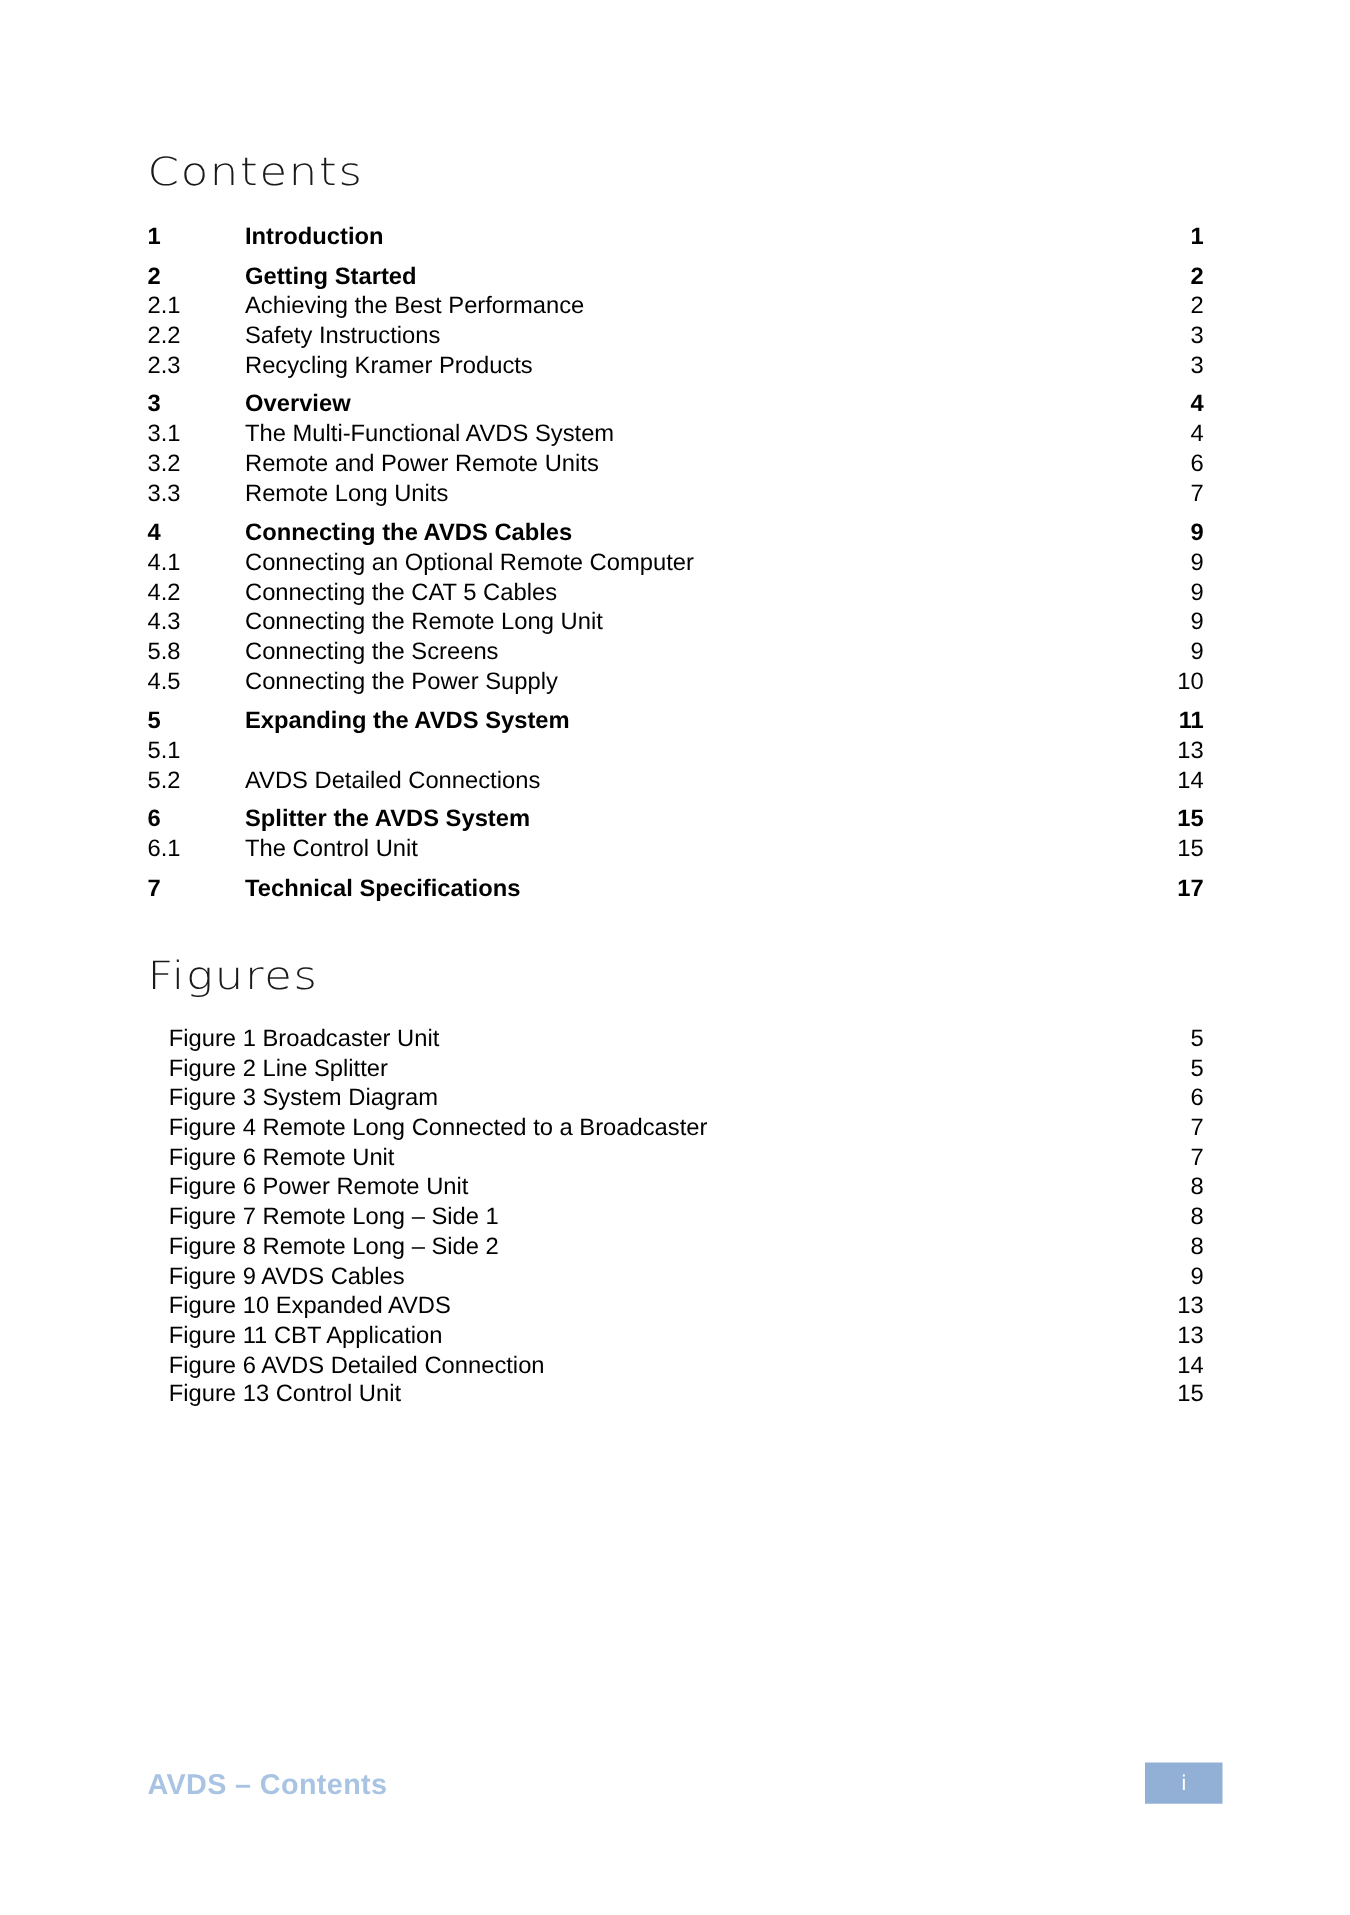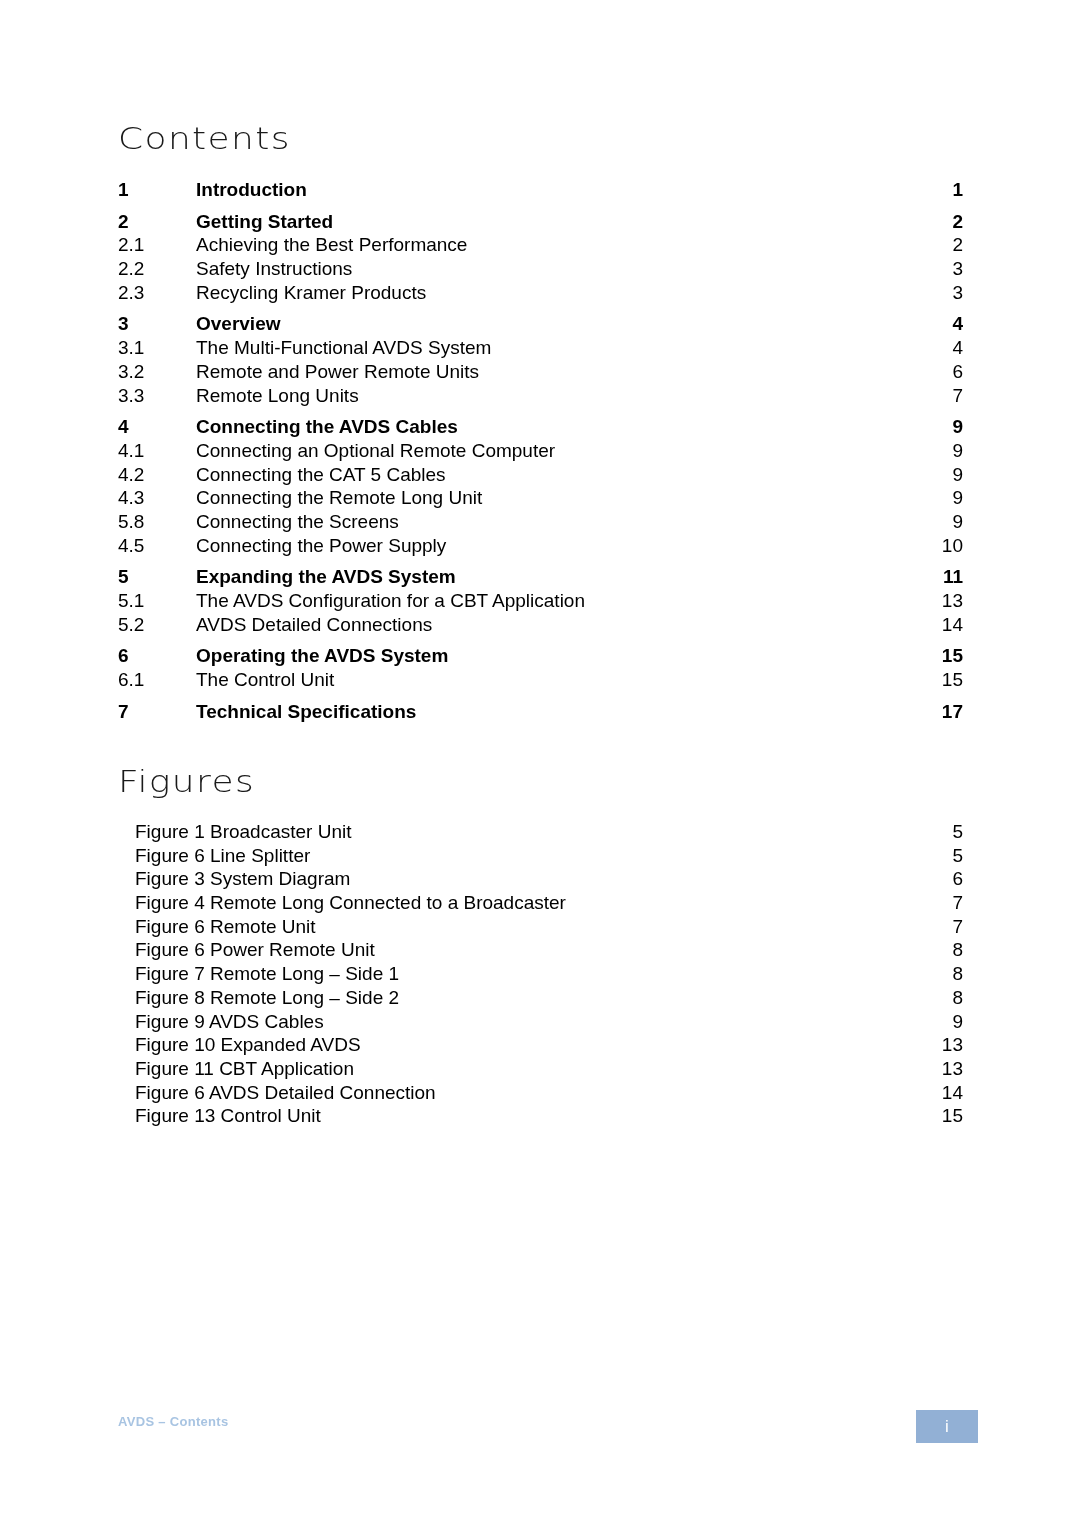--- a/index.html
+++ b/index.html
@@ -99,21 +99,21 @@
     top: 0;
     font-size: 19px;
     text-align: right;
   }
 
   
   .footer-text {
     position: absolute;
     left: 118px;
     top: 1414px;
-    font-size: 13px;
+    font-size: 23px;
     font-weight: bold;
     color: #a8c4e2;
     letter-spacing: 0.3px;
     white-space: nowrap;
   }
   .footer-page-box {
     position: absolute;
     left: 916px;
     top: 1410px;
     width: 62px;
@@ -210,31 +210,30 @@
         <span class="toc-title">Connecting the Power Supply</span>
         <span class="toc-page">10</span>
       </div>
       <div class="toc-row section">
         <span class="toc-num">5</span>
         <span class="toc-title">Expanding the AVDS System</span>
         <span class="toc-page">11</span>
       </div>
       <div class="toc-row">
         <span class="toc-num">5.1</span>
-        <span class="toc-title">The AVDS Configuration for a CBT Application</span>
         <span class="toc-page">13</span>
       </div>
       <div class="toc-row">
         <span class="toc-num">5.2</span>
         <span class="toc-title">AVDS Detailed Connections</span>
         <span class="toc-page">14</span>
       </div>
       <div class="toc-row section">
         <span class="toc-num">6</span>
-        <span class="toc-title">Operating the AVDS System</span>
+        <span class="toc-title">Splitter the AVDS System</span>
         <span class="toc-page">15</span>
       </div>
       <div class="toc-row">
         <span class="toc-num">6.1</span>
         <span class="toc-title">The Control Unit</span>
         <span class="toc-page">15</span>
       </div>
       <div class="toc-row section">
         <span class="toc-num">7</span>
         <span class="toc-title">Technical Specifications</span>
@@ -243,21 +242,21 @@
     </div>
 
   <div class="display-heading" id="figures-heading">Figures</div>
 
   <div class="figures">
       <div class="fig-row">
         <span class="fig-label">Figure 1 Broadcaster Unit</span>
         <span class="fig-page">5</span>
       </div>
       <div class="fig-row">
-        <span class="fig-label">Figure 6 Line Splitter</span>
+        <span class="fig-label">Figure 2 Line Splitter</span>
         <span class="fig-page">5</span>
       </div>
       <div class="fig-row">
         <span class="fig-label">Figure 3 System Diagram</span>
         <span class="fig-page">6</span>
       </div>
       <div class="fig-row">
         <span class="fig-label">Figure 4 Remote Long Connected to a Broadcaster</span>
         <span class="fig-page">7</span>
       </div>

